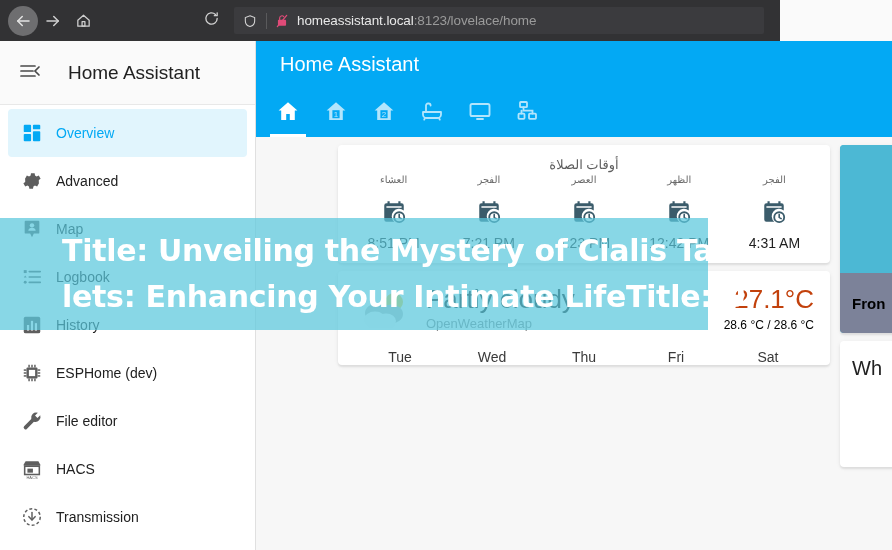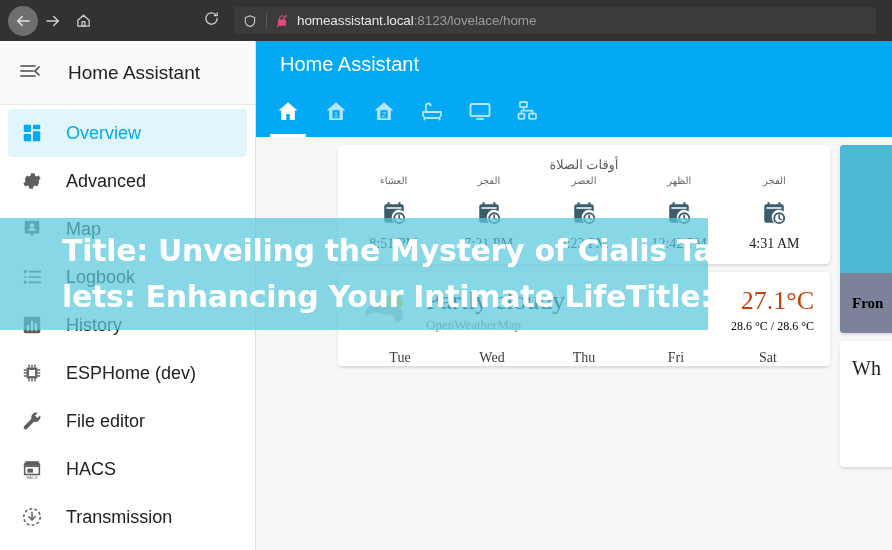--- a/index.html
+++ b/index.html
@@ -6,21 +6,21 @@
   html, body {
     width: 892px; height: 550px;
     overflow: hidden;
     font-family: "Liberation Sans", sans-serif;
     background: #fafafa;
   }
 
   
   .browser-bar {
     position: absolute; top: 0; left: 0;
-    width: 892px; height: 41px;
+    width: 780px; height: 41px;
     background: #323234;
     display: flex; align-items: center;
     padding: 0 8px;
   }
   .nav-btn {
     width: 30px; height: 30px;
     display: flex; align-items: center; justify-content: center;
     border-radius: 50%;
     flex: none;
   }
@@ -79,22 +79,22 @@
     border-radius: 4px;
   }
   .sb-item.active { background: #e1f5fd; }
   .sb-icon {
     width: 48px; height: 48px; flex: none;
     display: flex; align-items: center; justify-content: center;
     color: #5e5e5e;
   }
   .sb-item.active .sb-icon { color: #03a9f4; }
   .sb-label {
-    font-size: 18px; color: #212121;
-    white-space: nowrap; margin-left: 10px;
+    font-size: 14px; color: #212121;
+    white-space: nowrap; 
   }
   .sb-item.active .sb-label { color: #03a9f4; }
 
   
   .main { position: absolute; top: 0; left: 256px; width: 636px; height: 509px; background: #f7f7f7; }
   .ha-header { background: #03a9f4; height: 96px; position: relative; }
   .ha-title {
     position: absolute; top: 12px; left: 24px;
     font-size: 20px; color: #ffffff;
   }
@@ -107,21 +107,21 @@
     display: flex; align-items: center; justify-content: center;
     position: relative;
     color: #b3e5fc;
   }
   .ha-tab.active { color: #ffffff; }
   .ha-tab.active::after {
     content: ""; position: absolute; bottom: 0; left: 6px;
     width: 36px; height: 3px; background: #ffffff;
   }
 
-  .content { position: relative; height: 334px; background: #f7f7f7; padding: 0 8px; font-family: Liberation Serif, serif; }
+  .content { position: relative; height: 334px; background: #f7f7f7; padding: 0 8px; }
 
   .cards-col-left {
     position: absolute; top: 8px; left: 82px; width: 492px;
   }
   .card {
     background: #ffffff;
     border-radius: 4px;
     box-shadow: 0 2px 2px 0 rgba(0,0,0,.08), 0 1px 5px 0 rgba(0,0,0,.06);
     margin-bottom: 8px;
     overflow: hidden;

